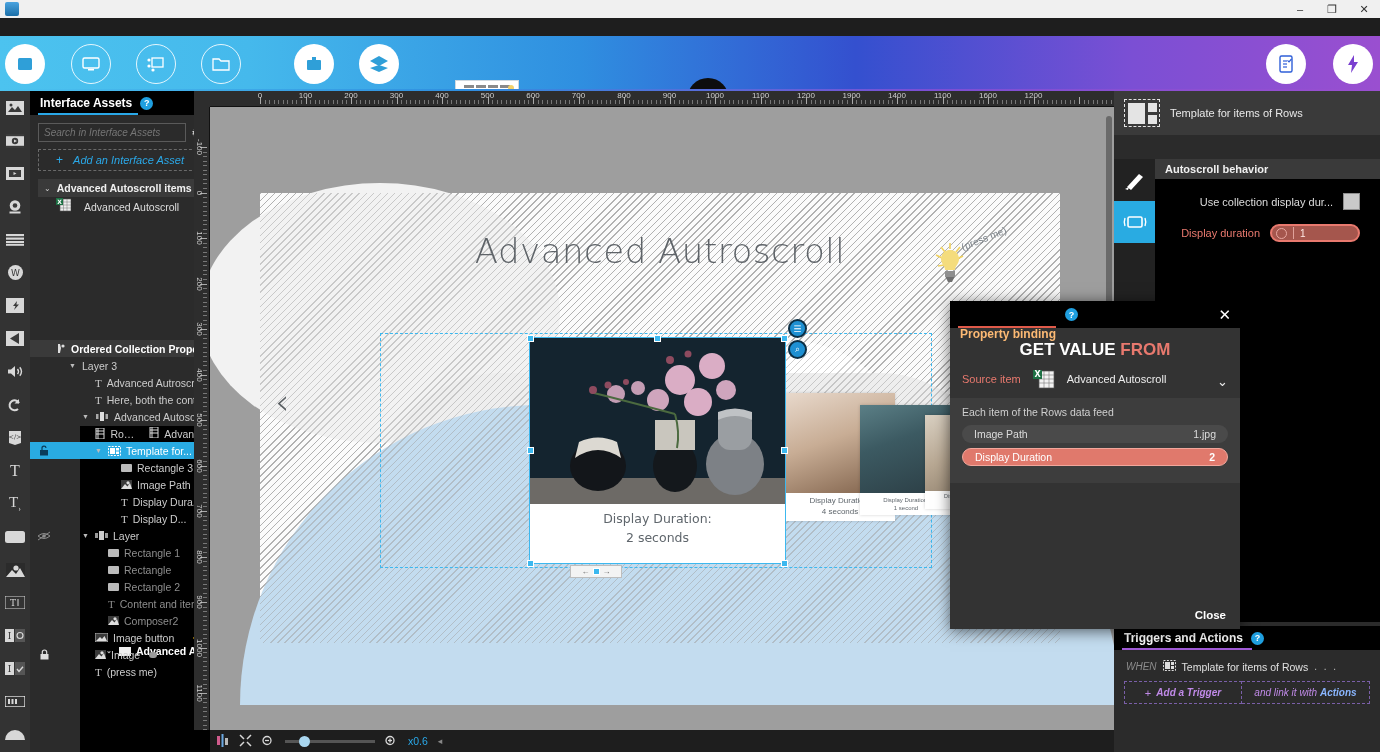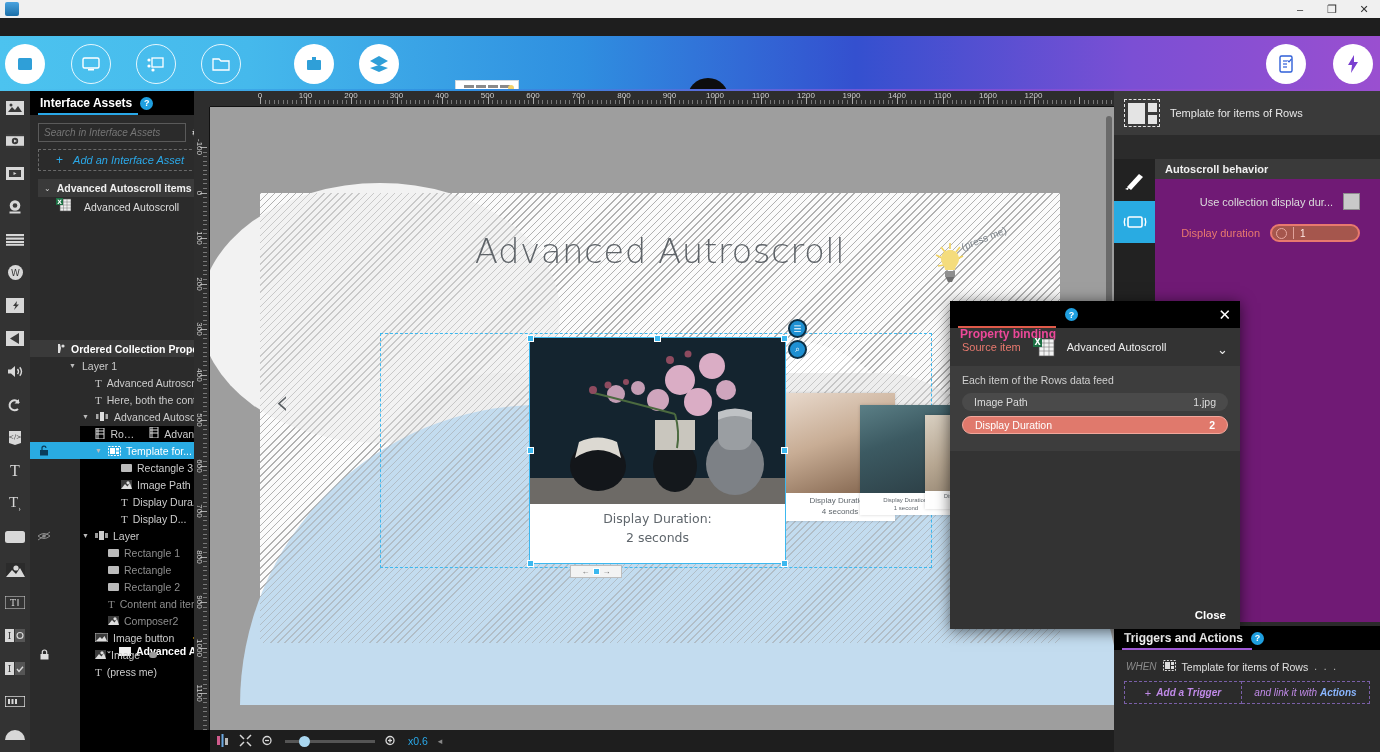--- a/index.html
+++ b/index.html
@@ -191,21 +191,21 @@
   .circ-ico { width:15px;height:15px;border-radius:50%; display:flex;align-items:center;justify-content:center; }
   .obj-row { height:44px; background:#3a3a3a; display:flex; align-items:center; gap:10px; padding-left:10px; }
   .obj-thumb { width:36px; height:28px; border:1.5px dashed #e4e4e4; position:relative; flex:none; }
   .obj-thumb .b1 { position:absolute; left:3px; top:3px; width:17px; height:21px; background:#e4e4e4; }
   .obj-thumb .b2 { position:absolute; left:23px; top:3px; width:9px; height:9px; background:#e4e4e4; }
   .obj-thumb .b3 { position:absolute; left:23px; top:15px; width:9px; height:9px; background:#e4e4e4; }
   .obj-name { font-size:11px; color:#e8e8e8; }
   .prop-side { position:absolute; left:0; top:68px; width:41px; bottom:130px; background:#222; }
   .pside-btn { width:41px; height:42px; display:flex; align-items:center; justify-content:center; }
   .pside-btn.active { background:#29abe2; }
-  .prop-body { position:absolute; left:41px; top:68px; right:0; bottom:130px; background:#701a75; }
+  .prop-body { position:absolute; left:41px; top:68px; right:0; bottom:130px; background:#000000; }
   .sect-title { height:20px; display:flex; align-items:center; padding-left:10px;
     font-size:11px; font-weight:bold; color:#f0f0f0; background:#3a3a3a; }
   .frow { display:flex; align-items:center; justify-content:flex-end; gap:10px;
     margin-top:14px; padding-right:20px; }
   .frow .flabel { font-size:11px; color:#dcdcdc; }
   .frow .flabel.bound { color:#e8796e; }
   .chkbox { width:17px; height:17px; background:#c9c9c9; border:1px solid #8d8d8d; }
   .bound-pill { width:90px; height:18px; border-radius:10px; background:#a5564d;
     border:2px solid #e8796e; display:flex; align-items:center; gap:6px; padding-left:4px;
     position:relative; }
@@ -229,21 +229,21 @@
   .trig-b { flex:1; border:1px dashed #7a5fa8; border-left:none; display:flex;
     align-items:center; justify-content:center; }
   .trig-b .tx { color:#c08ae8; font-size:10px; font-style:italic; }
   .trig-b .tx b { color:#8ab6ff; }
 
   
   .pbdlg { position:absolute; left:950px; top:301px; width:290px; height:328px;
     background:#333; box-shadow:0 2px 14px rgba(0,0,0,.6); }
   .pb-title { height:27px; background:#000; display:flex; align-items:center;
     padding-left:10px; gap:9px; position:relative; }
-  .pb-title .pt { font-size:12px; font-weight:bold; color:#ec4899;margin-top:38px; }
+  .pb-title .pt { font-size:12px; font-weight:bold; color:#fdba74;margin-top:38px; }
   .pb-title .underline { position:absolute; left:8px; bottom:0; width:98px; height:2px; background:#e05a4a; }
   .pb-close { position:absolute; right:9px; top:5px; color:#fff; font-size:15px; }
   .pb-h1 { text-align:center; margin-top:12px; font-size:17px; font-weight:bold; color:#fff; }
   .pb-h1 .from { color:#e8796e; }
   .pb-src { display:flex; align-items:center; gap:12px; padding:10px 12px 10px 12px; position:relative; }
   .pb-src .lab { font-size:11px; color:#e8796e; }
   .pb-src .nm { font-size:11px; color:#ededed; }
   .pb-src .cv { position:absolute; right:12px; top:14px; color:#ededed; font-size:13px; }
   .pb-list { background:#3d3d3d; padding:8px 12px 12px 12px; }
   .pb-list .hint { font-size:10.5px; color:#cfcfcf; margin-bottom:7px; }
@@ -543,21 +543,21 @@
               <svg width="12" height="9" viewBox="0 0 12 9">
                 <rect width="12" height="9" fill="#f0f0f0"></rect>
               </svg>
             </span>
             <span class="lbl">Advanced Autoscroll</span>
             <span class="bolt">⚡</span>
           </div>
           <div class="ss-row">
             <span style="display: inline-block; width: 34px;"></span>
             <span class="chev">▼</span>
-            <span class="lbl">Layer 1</span>
+            <span class="lbl">Layer 3</span>
           </div>
           <div class="ss-row">
             <span style="display: inline-block; width: 47px;"></span>
             <span class="chev"></span>
             <span style="display: inline-flex; align-items: center;">
               <span style="font-family:'Liberation Serif',serif;font-size:11px;">T</span>
             </span>
             <span class="lbl">Advanced Autroscroll</span>
           </div>
           <div class="ss-row">
@@ -1343,20 +1343,23 @@
     </div>
   </div>
 
   <div class="pbdlg">
     <div class="pb-title">
       <span class="pt">Property binding</span>
       <span class="help-dot">?</span>
       <span class="underline"></span>
       <span class="pb-close">✕</span>
     </div>
+    <div class="pb-h1">
+      <span>GET VALUE </span><span class="from">FROM</span>
+    </div>
     <div class="pb-src">
       <span class="lab">Source item</span>
       <span class="excel-ico">
         <svg width="22" height="19" viewBox="0 0 22 19">
             <rect x="6" y="1" width="15" height="17" fill="#f2f2f2" stroke="#555" stroke-width=".7"></rect>
         <g stroke="#777" stroke-width=".6">
               <line x1="6" y1="5" x2="21" y2="5"></line>
               <line x1="6" y1="9" x2="21" y2="9"></line>
               <line x1="6" y1="13" x2="21" y2="13"></line>
               <line x1="11" y1="1" x2="11" y2="18"></line>

